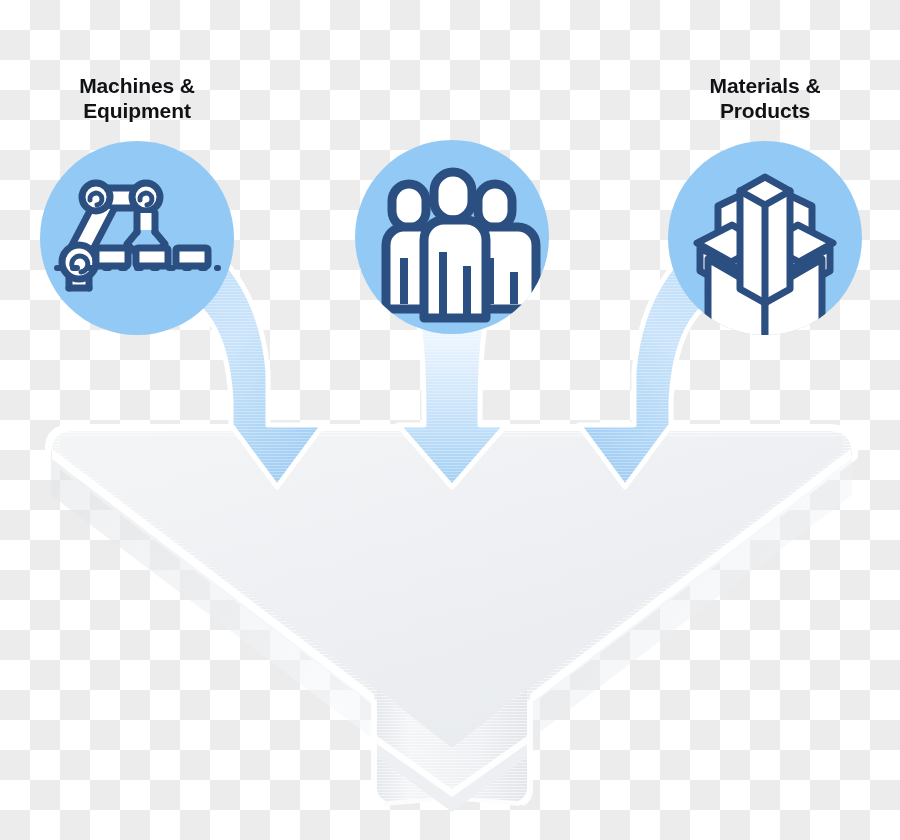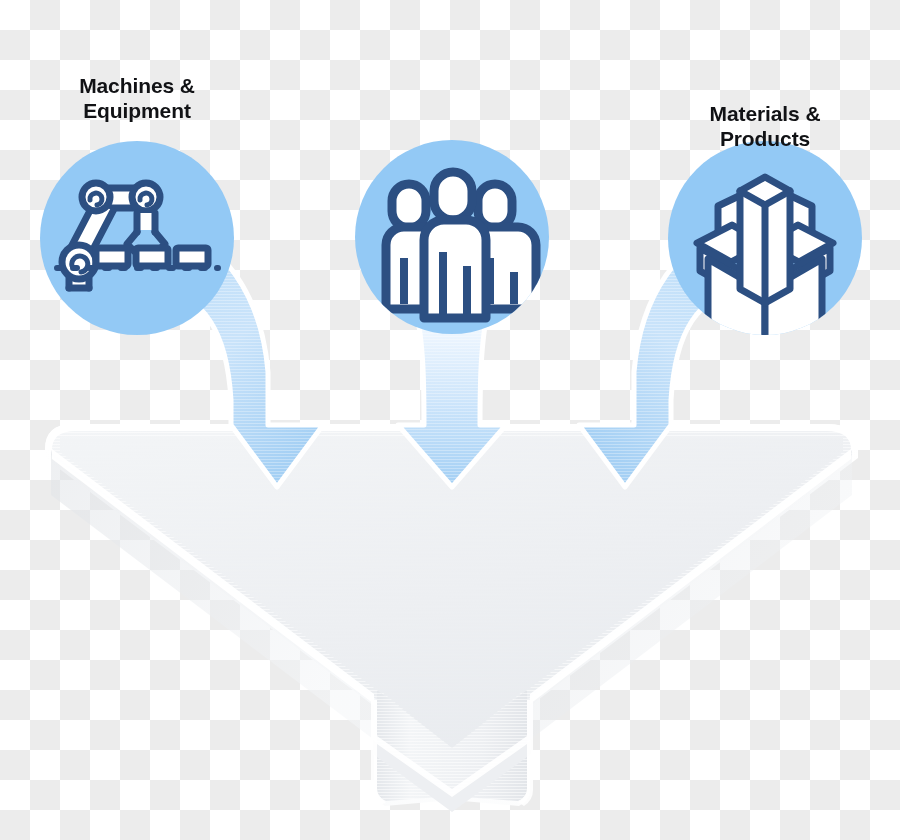--- a/index.html
+++ b/index.html
@@ -36,21 +36,21 @@
     color: #111215;
     font-size: 21px;
     font-weight: 700;
     line-height: 25px;
     letter-spacing: -0.1px;
     white-space: pre-line;
     transform: translateX(-50%);
   }
   #label-machines { left: 137px; top: 73px; width: 230px; }
   #label-people   { left: 452px; top: 88px; width: 230px; }
-  #label-materials{ left: 765px; top: 73px; width: 230px; margin-top: 28px; }
+  #label-materials{ left: 765px; top: 73px; width: 230px; }
 </style>
 </head>
 <body>
 
 <div id="stage">
 
   <svg id="scene" viewBox="0 0 900 840" xmlns="http://www.w3.org/2000/svg">
     <defs>
 
       <linearGradient id="gradArrowCenter" x1="0" y1="0" x2="0" y2="1">

